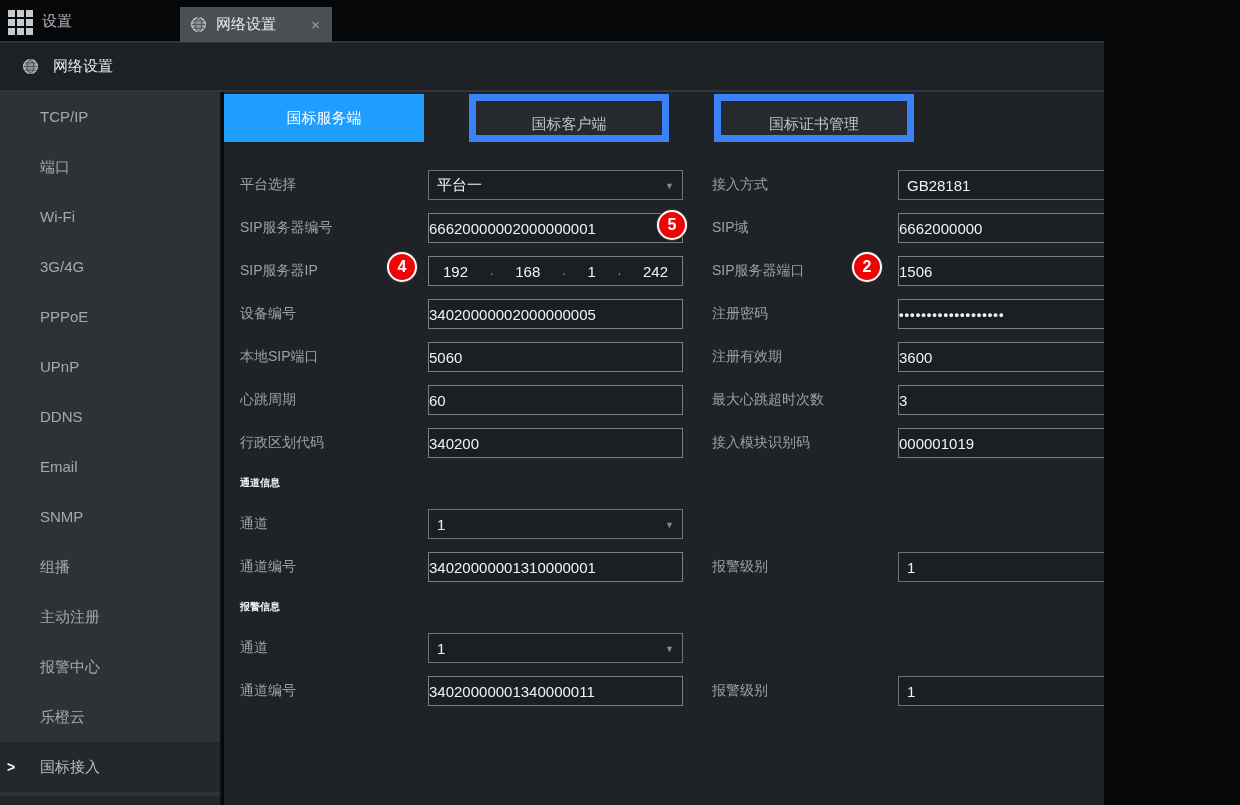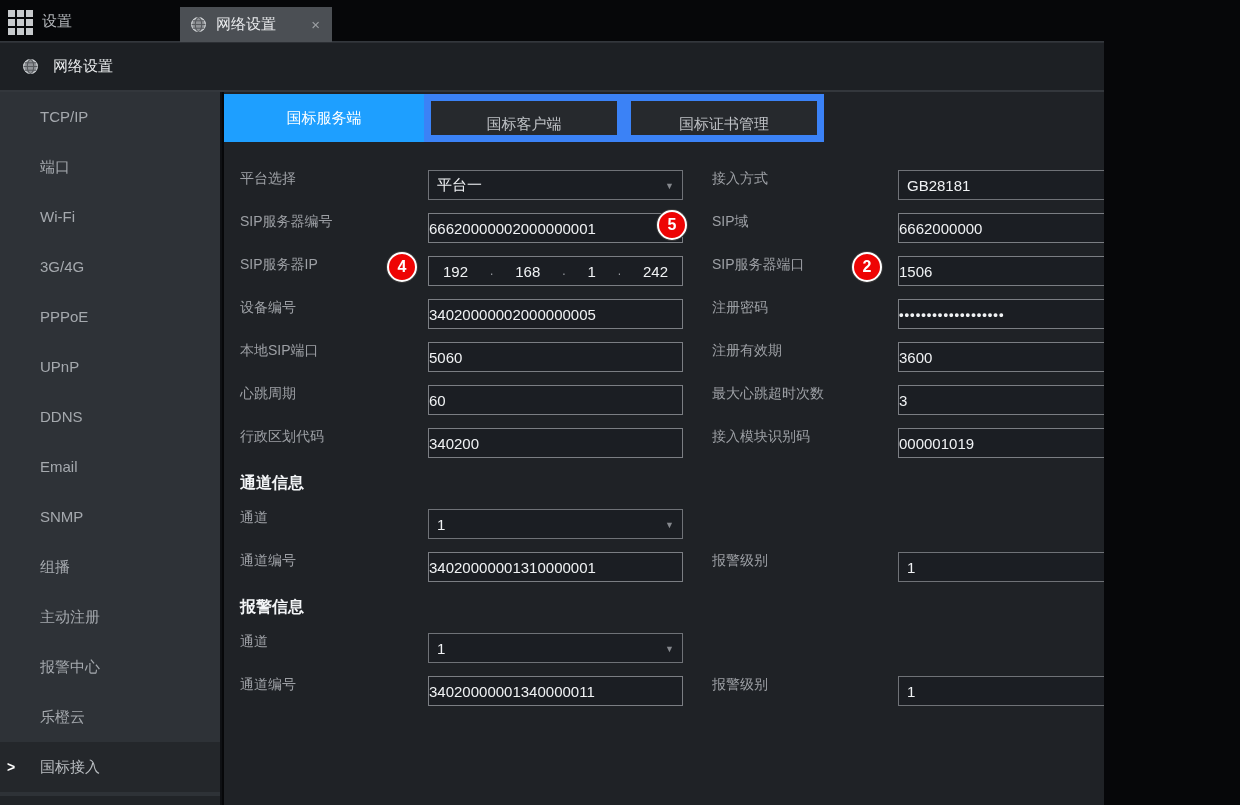--- a/index.html
+++ b/index.html
@@ -29,38 +29,38 @@
 
   
   .sidebar { position:absolute; top:92px; left:0; width:222px; height:713px; background:#2e3237; border-right:2px solid #0e1013; }
   .side-item { position:relative; height:50px; line-height:50px; padding-left:40px; color:#a5a9ae; font-size:15px; cursor:pointer; }
   .side-item.selected { background:#24272b; color:#b9bdc1; }
   .side-item .chev { position:absolute; left:7px; top:0; color:#ffffff; font-weight:700; font-size:14px; }
   .side-strip { position:absolute; left:0; bottom:0; width:100%; height:11px; background:#212428; border-top:2px solid #2e3237; }
 
   
   .main { position:absolute; top:92px; left:224px; width:1016px; height:713px; background:#1f2226; }
-  .tabs { display:flex; margin-top:2px; }
+  .tabs { display:flex; margin-top:2px;gap:45px; }
   .tab { width:200px; height:48px; line-height:46px; text-align:center; font-size:15px; cursor:pointer;
     background:#26292d; border:7px solid #3b82f6; color:#bfc2c6; }
   .tab.active { background:#1e9fff; border:none; color:#ffffff; line-height:48px; }
 
   .content { padding:28px 0 0 16px; }
-  .row { display:flex; align-items:flex-start; height:30px; margin-bottom:13px; }
+  .row { display:flex; align-items:center; height:30px; margin-bottom:13px; }
   .lab { width:188px; color:#9da0a5; font-size:14px; }
   .lab2 { width:186px; margin-left:29px; color:#9da0a5; font-size:14px; }
   .field, .dropdown, .ipfield { position:relative; width:255px; height:30px; background:#1b1e23;
     border:1px solid #7b7e83; color:#f0f2f4; font-size:15px; }
   input.field { padding:0 0; outline:none; }
   .dropdown { display:flex; align-items:center; padding:10px 8px; cursor:pointer; border-color:#6f7277; }
   .dd-arrow { position:absolute; right:8px; top:10px; font-size:9px; color:#85888d; }
   .ipfield { display:flex; align-items:center; justify-content:space-between; padding:0 14px; }
   .ipfield .dot { color:#9a9da2; font-size:12px; }
   .pw { letter-spacing:1px; font-size:13px; font-weight:bold; }
-  .section-title { height:20px; line-height:20px; margin:15px 0 16px; color:#f3f5f7; font-size:16px; font-weight:700; }
+  .section-title { height:20px; line-height:20px; margin:15px 0 16px; color:#f3f5f7; font-size:10px; font-weight:700; }
 
   
   .badge { position:absolute; width:30px; height:30px; border-radius:50%; background:#ee0404;
     border:2px solid #ffffff; box-shadow:0 0 0 1px #3a3a3a; display:flex; align-items:center; justify-content:center;
     color:#ffffff; font-weight:700; font-size:16px; z-index:5; }
 </style>
 </head>
 <body>
 
 <div class="screen">

